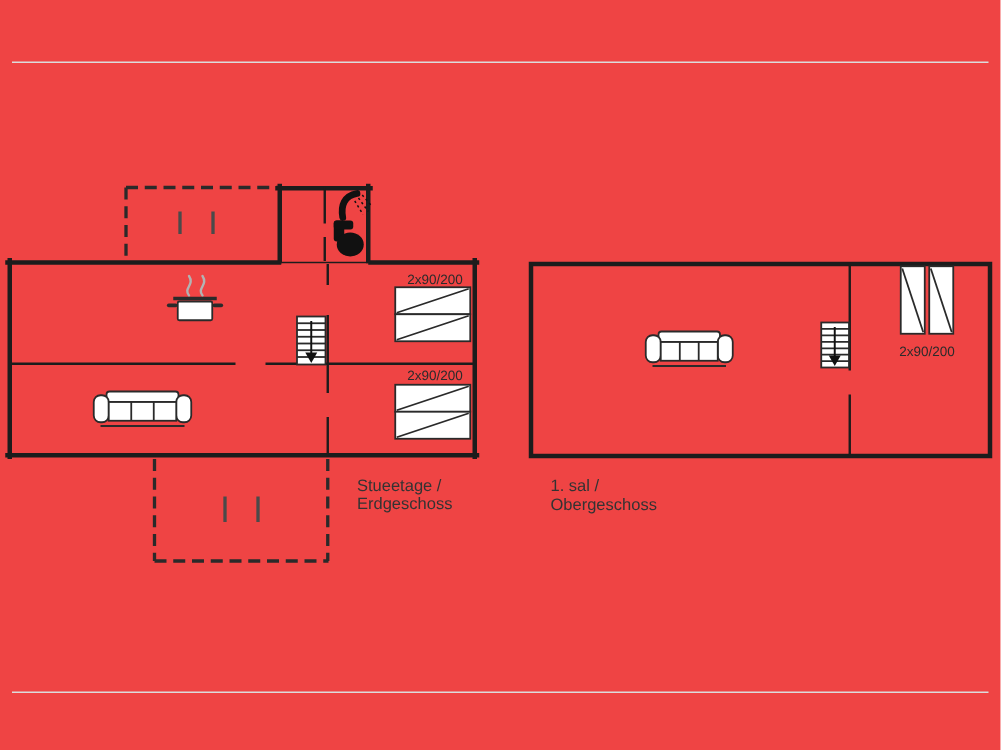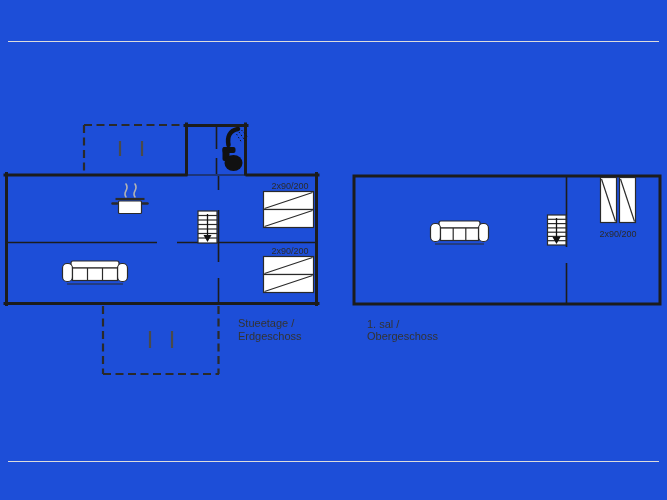--- a/index.html
+++ b/index.html
@@ -1,17 +1,17 @@
 <!DOCTYPE html>
 <html><head>
 <meta charset="utf-8">
 <style>
   html,body{margin:0;padding:0;background:#ffffff;}
   .canvas{
-    position:relative;width:667px;height:500px;background:#1d4ed8;
+    position:relative;width:667px;height:500px;background:#ef4444;
     font-family:"Liberation Sans",sans-serif;overflow:hidden;
   }
   svg{position:absolute;left:0;top:0;}
   svg text{font-family:"Liberation Sans",sans-serif;}
   .wall-thick{stroke:#1c1c1c;stroke-width:3;fill:none;stroke-linecap:square;}
   .wall{stroke:#1c1c1c;stroke-width:1.6;fill:none;}
   .thin{stroke:#1c1c1c;stroke-width:1.1;fill:none;}
   .dash{stroke:#2a2a2a;stroke-width:2.2;stroke-dasharray:8 4.5;fill:none;}
   .tick{stroke:#4a4a4a;stroke-width:2.2;fill:none;}
   .furn{stroke:#2a2a2a;stroke-width:1.2;fill:#ffffff;}

